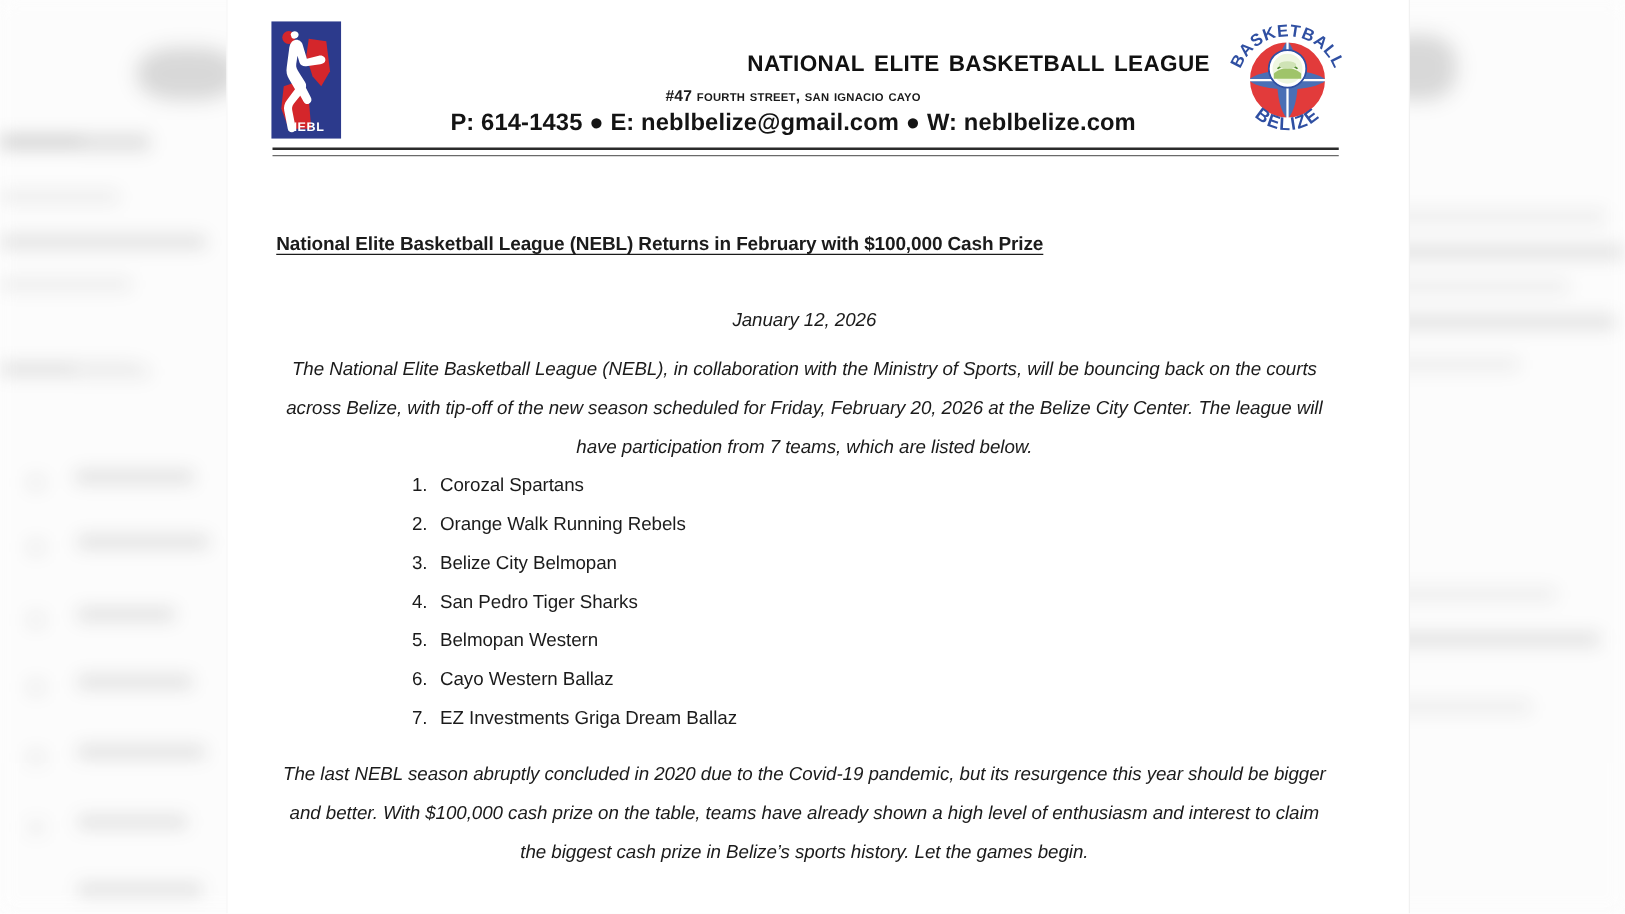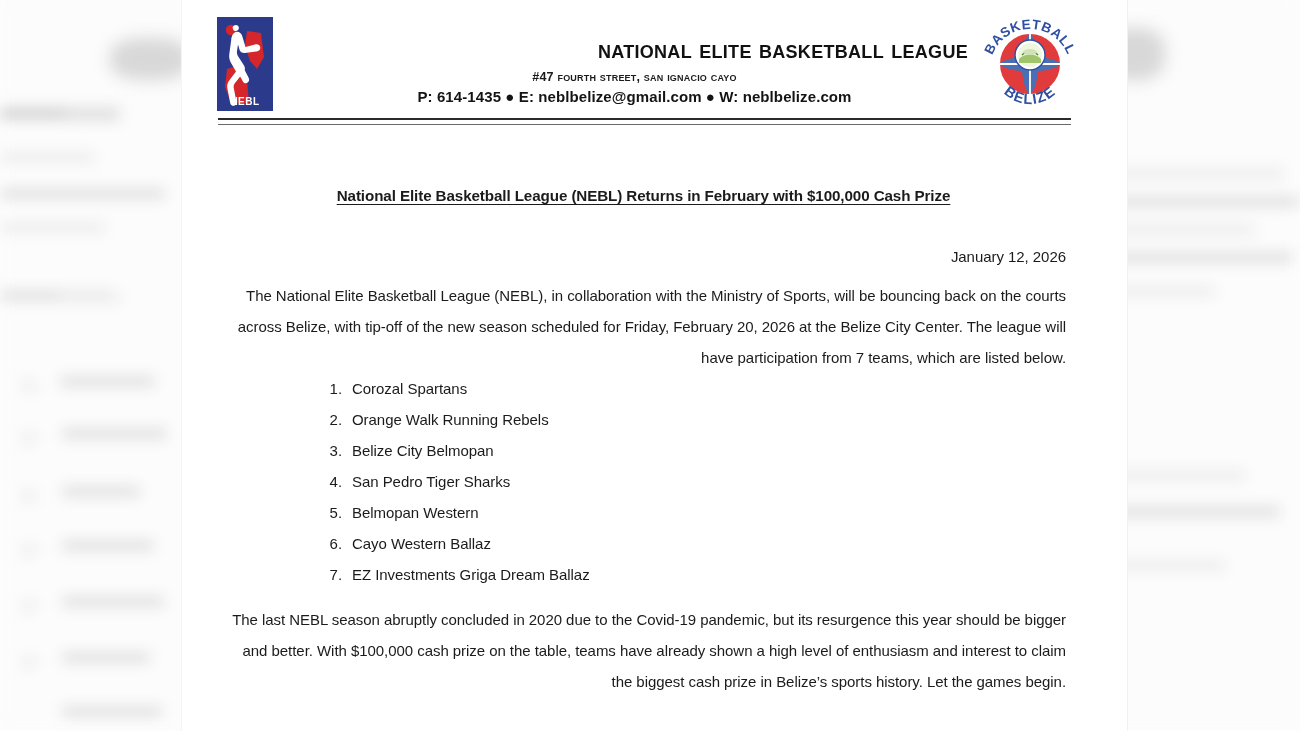--- a/index.html
+++ b/index.html
@@ -101,21 +101,21 @@
     font-size: 12.5px;
     font-weight: bold;
     color: #1a1a1a;
     font-variant: small-caps;
     text-transform: lowercase;
     letter-spacing: 0.2px;
     white-space: nowrap;
   }
   #org-contact {
     margin-top: 4px;
-    font-size: 15px;
+    font-size: 19px;
     font-weight: bold;
     color: #141414;
     letter-spacing: 0.1px;
     white-space: nowrap;
     text-align: center;
   }
   #head-rule {
     position: absolute;
     left: 37px; right: 57px;
     top: 118px;
@@ -127,32 +127,33 @@
   
   #doc-body {
     position: absolute;
     left: 40px; right: 62px;
     top: 180px;
     font-size: 15px;
     color: #1b1b1b;
     line-height: 31px;
   }
   #doc-heading {
-    text-align: center;
+    text-align: left;
     font-weight: bold;
     font-size: 15.2px;
     text-decoration: underline;
     text-underline-offset: 3px;
     margin: 0 0 30px 0;
     letter-spacing: -0.1px;
   }
   .para {
     margin: 0 0 0 0;
-    text-align: right;
+    text-align: center;
     letter-spacing: -0.05px;
+    font-style: italic;
   }
   #doc-date { margin-bottom: 8px; }
   #para-intro { margin-bottom: 0; }
   #team-list {
     margin: 0 0 14px 0;
     padding-left: 100px;
     list-style: none;
     counter-reset: teamnum;
   }
   #team-list li {

